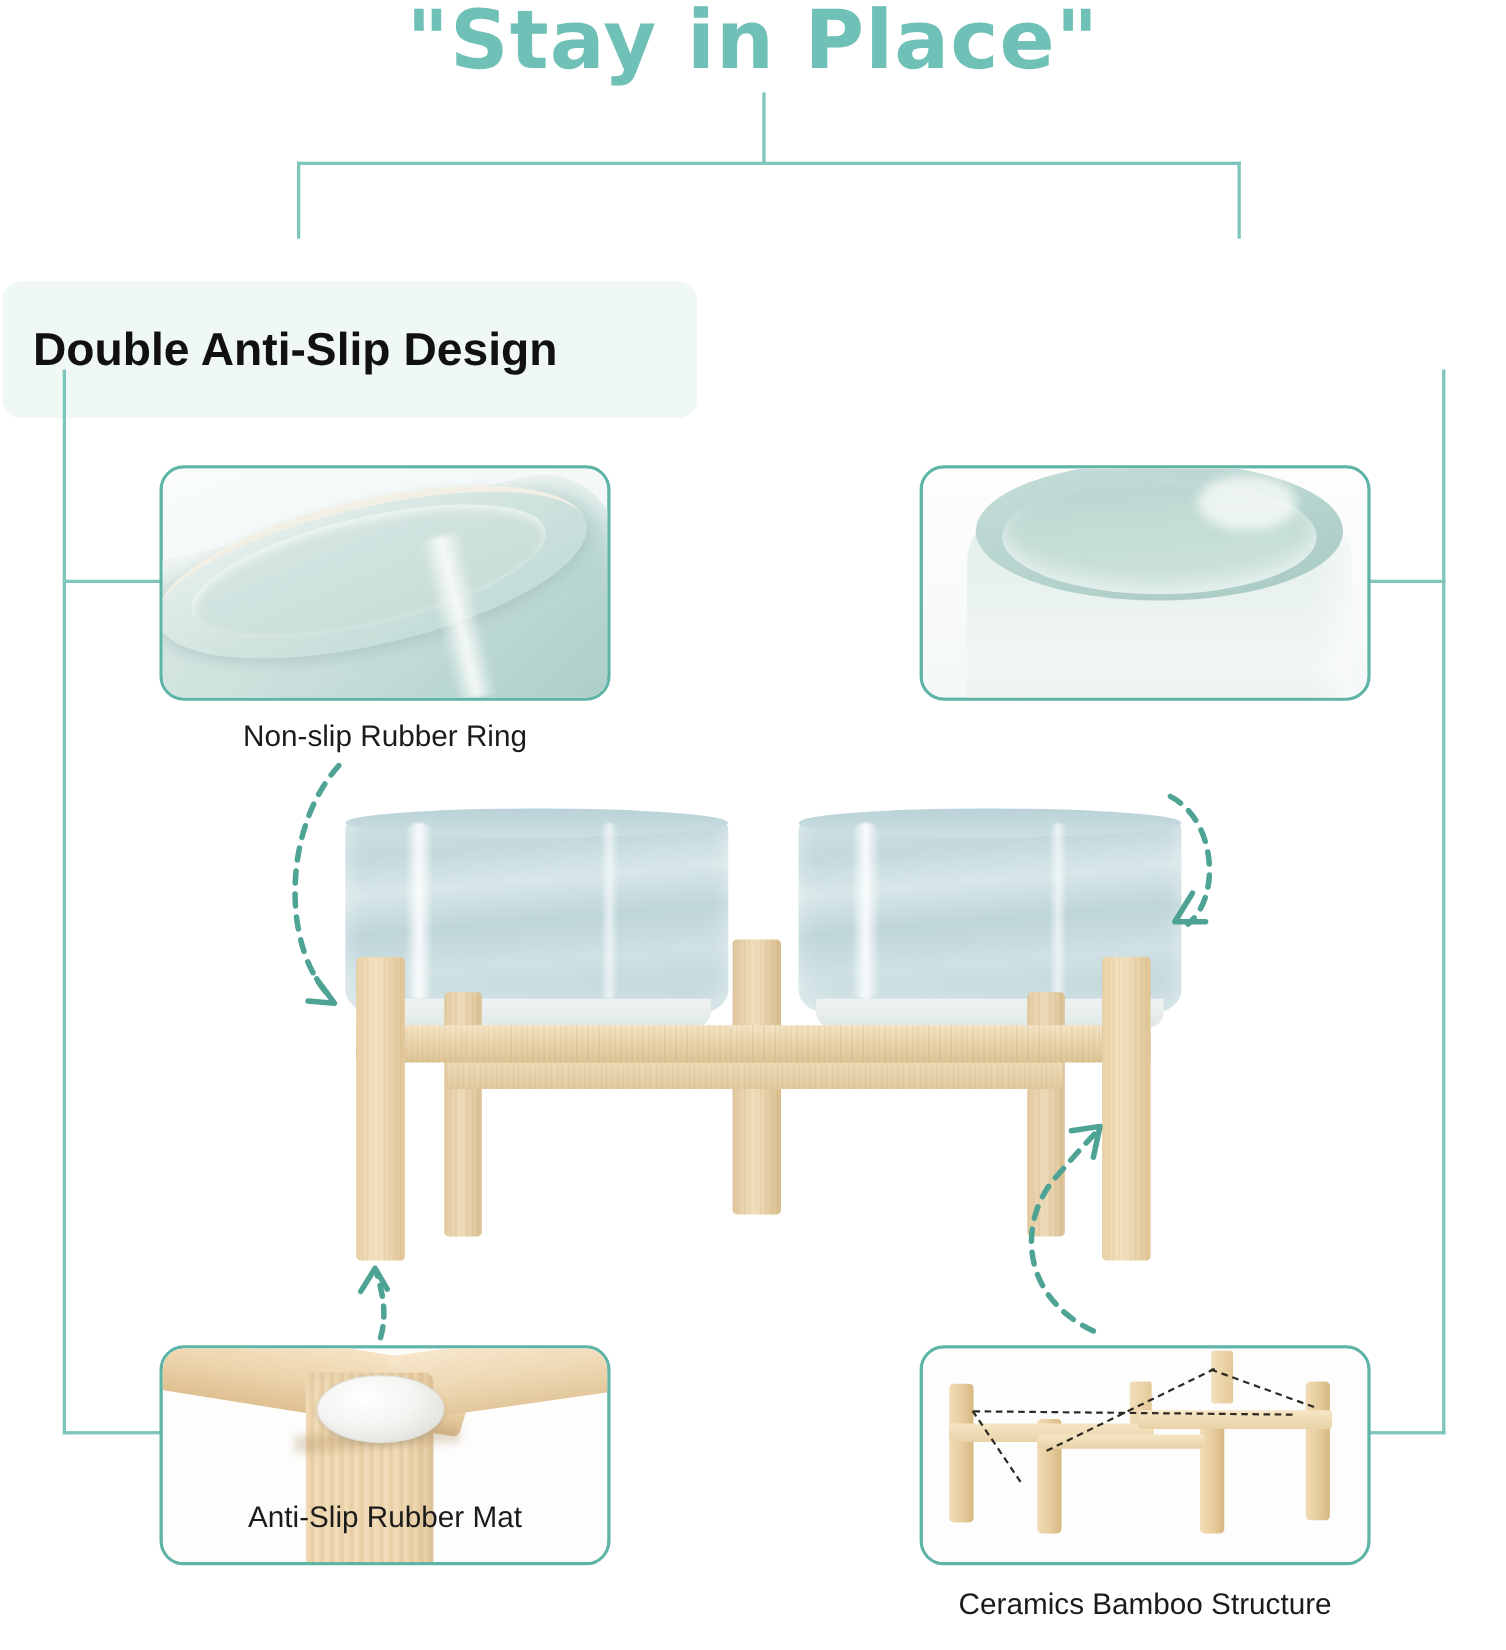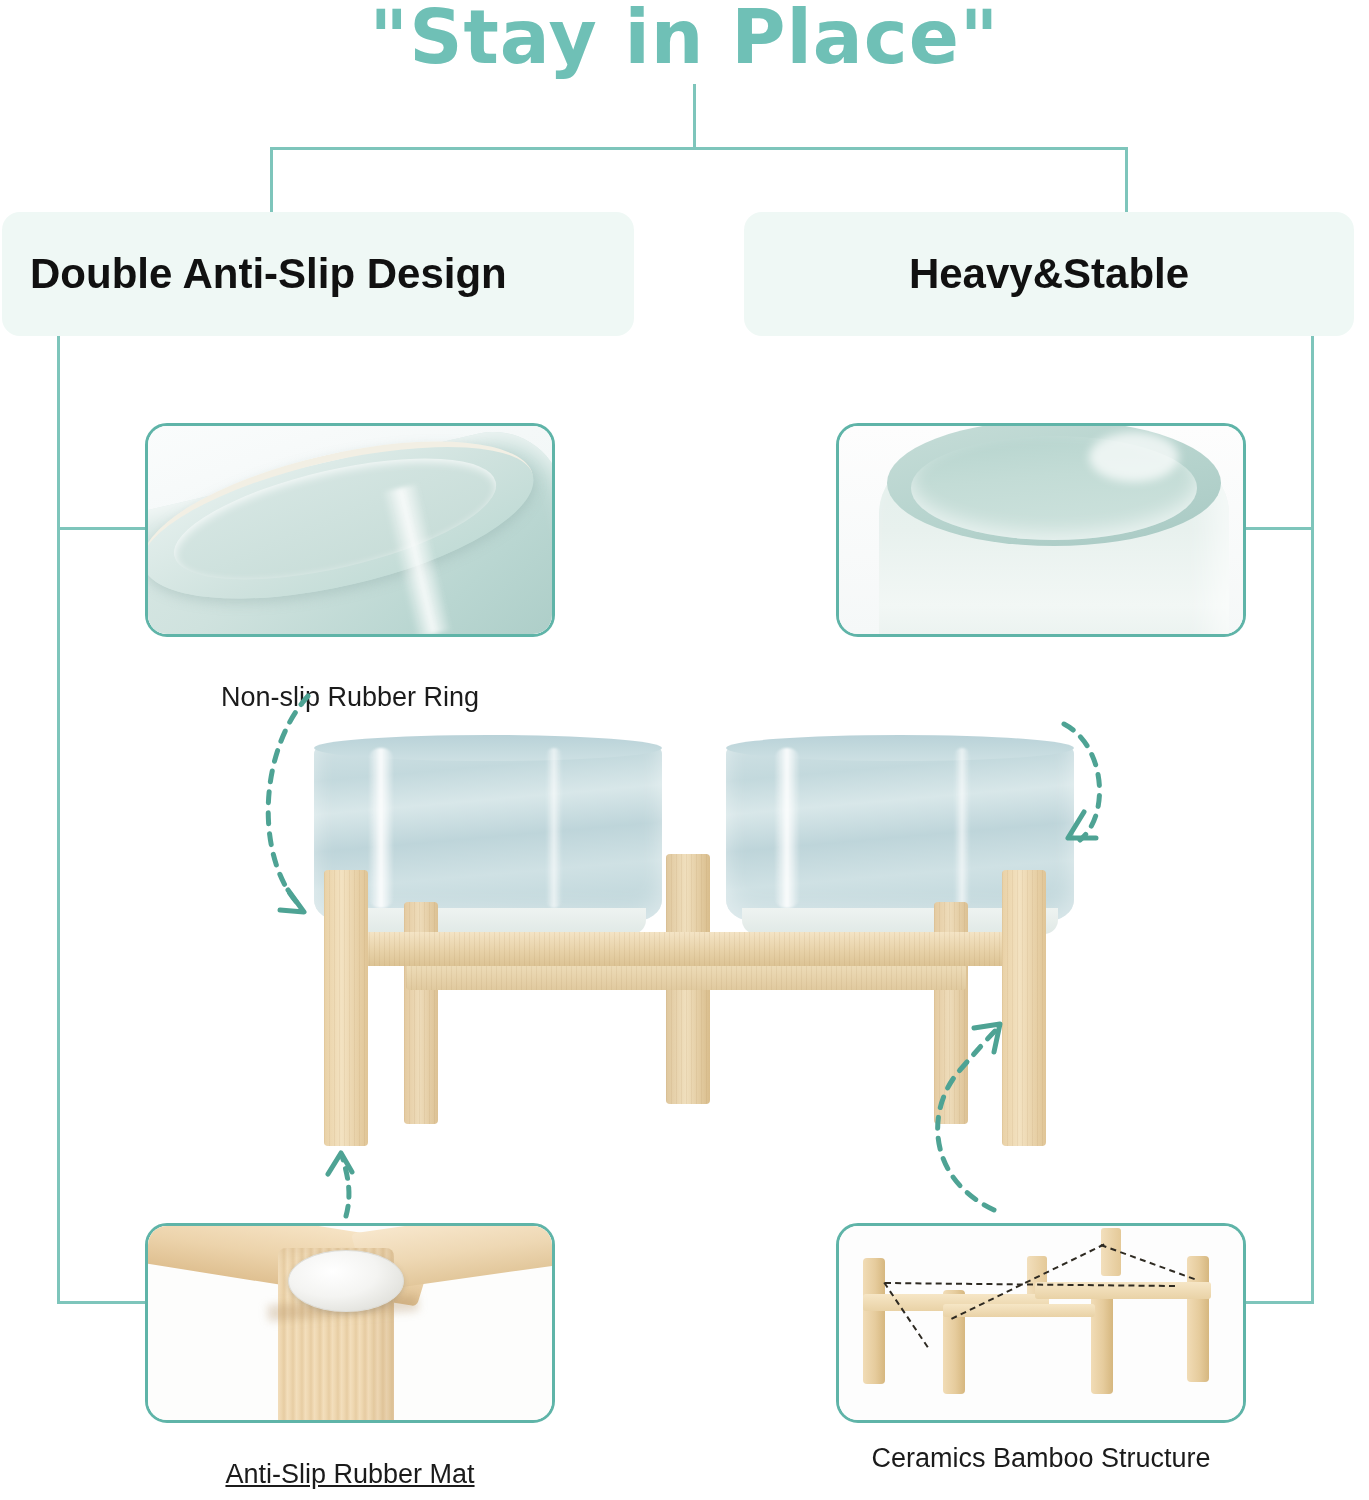--- a/index.html
+++ b/index.html
@@ -25,21 +25,21 @@
   
   .ln { position: absolute; background: #7ec5bb; }
   .ln-v { width: 3px; }
   .ln-h { height: 3px; }
 
   
   .pill {
     position: absolute;
     background: #eff8f5;
     border-radius: 18px;
-    display: flex; align-items: center;
+    display: flex; align-items: center; margin-top: 44px;
   }
   .pill .ptext {
     font-size: 42px; font-weight: bold; color: #111;
     font-family: "Liberation Sans", sans-serif;
     white-space: nowrap;
     width: 100%;
   }
   #pill-left  { left: 2px;   top: 212px; width: 632px; height: 124px; }
   #pill-left .ptext  { text-align: left; padding-left: 28px; }
   #pill-right { left: 744px; top: 212px; width: 610px; height: 124px; }
@@ -167,23 +167,23 @@
     position: absolute; height: 0; border-top: 2px dashed #2e2a22;
     transform-origin: 0 0;
   }
 
   
   .cap {
     position: absolute; text-align: center;
     font-size: 27px; color: #1b1b1b; line-height: 1.18;
     font-family: "Liberation Sans", sans-serif;
   }
-  #cap-tl { left: 145px; top: 654px; width: 410px; margin-top: 28px; }
+  #cap-tl { left: 145px; top: 654px; width: 410px; }
   #cap-tr { left: 826px; top: 654px; width: 430px; }
-  #cap-bl { left: 145px; top: 1459px; width: 410px; text-decoration: underline; }
+  #cap-bl { left: 145px; top: 1364px; width: 410px; }
   #cap-br { left: 836px; top: 1443px; width: 410px; }
 
   
   #hero { position: absolute; left: 286px; top: 736px; width: 800px; height: 430px; }
   .hb {            
     position: absolute; top: 8px; width: 348px; height: 178px;
     background: linear-gradient(175deg,#cfe1e4 0%,#c3d9dd 18%,#d8e7e9 34%,#bed5da 52%,#cfe1e4 70%,#b9d2d7 100%);
     border-radius: 14px 14px 30px 30px / 10px 10px 22px 22px;
     box-shadow: inset 0 -12px 22px rgba(255,255,255,.45);
   }
@@ -236,23 +236,20 @@
   <div class="title">"Stay in Place"</div>
 
   <div class="ln ln-v" style="left:693px; top:84px; height:66px;"></div>
   <div class="ln ln-h" style="left:270px; top:147px; width:858px;"></div>
   <div class="ln ln-v" style="left:270px; top:147px; height:70px;"></div>
   <div class="ln ln-v" style="left:1125px; top:147px; height:70px;"></div>
 
   <div class="pill" id="pill-left">
     <div class="ptext">Double Anti-Slip Design</div>
   </div>
-  <div class="pill" id="pill-right">
-    <div class="ptext">Heavy&amp;Stable</div>
-  </div>
 
   <div class="ln ln-v" style="left:57px; top:336px; height:968px;"></div>
   <div class="ln ln-h" style="left:57px; top:527px; width:92px;"></div>
   <div class="ln ln-h" style="left:57px; top:1301px; width:92px;"></div>
 
   <div class="ln ln-v" style="left:1311px; top:336px; height:968px;"></div>
   <div class="ln ln-h" style="left:1242px; top:527px; width:72px;"></div>
   <div class="ln ln-h" style="left:1242px; top:1301px; width:72px;"></div>
 
   <div class="frame" id="frame-tl">

